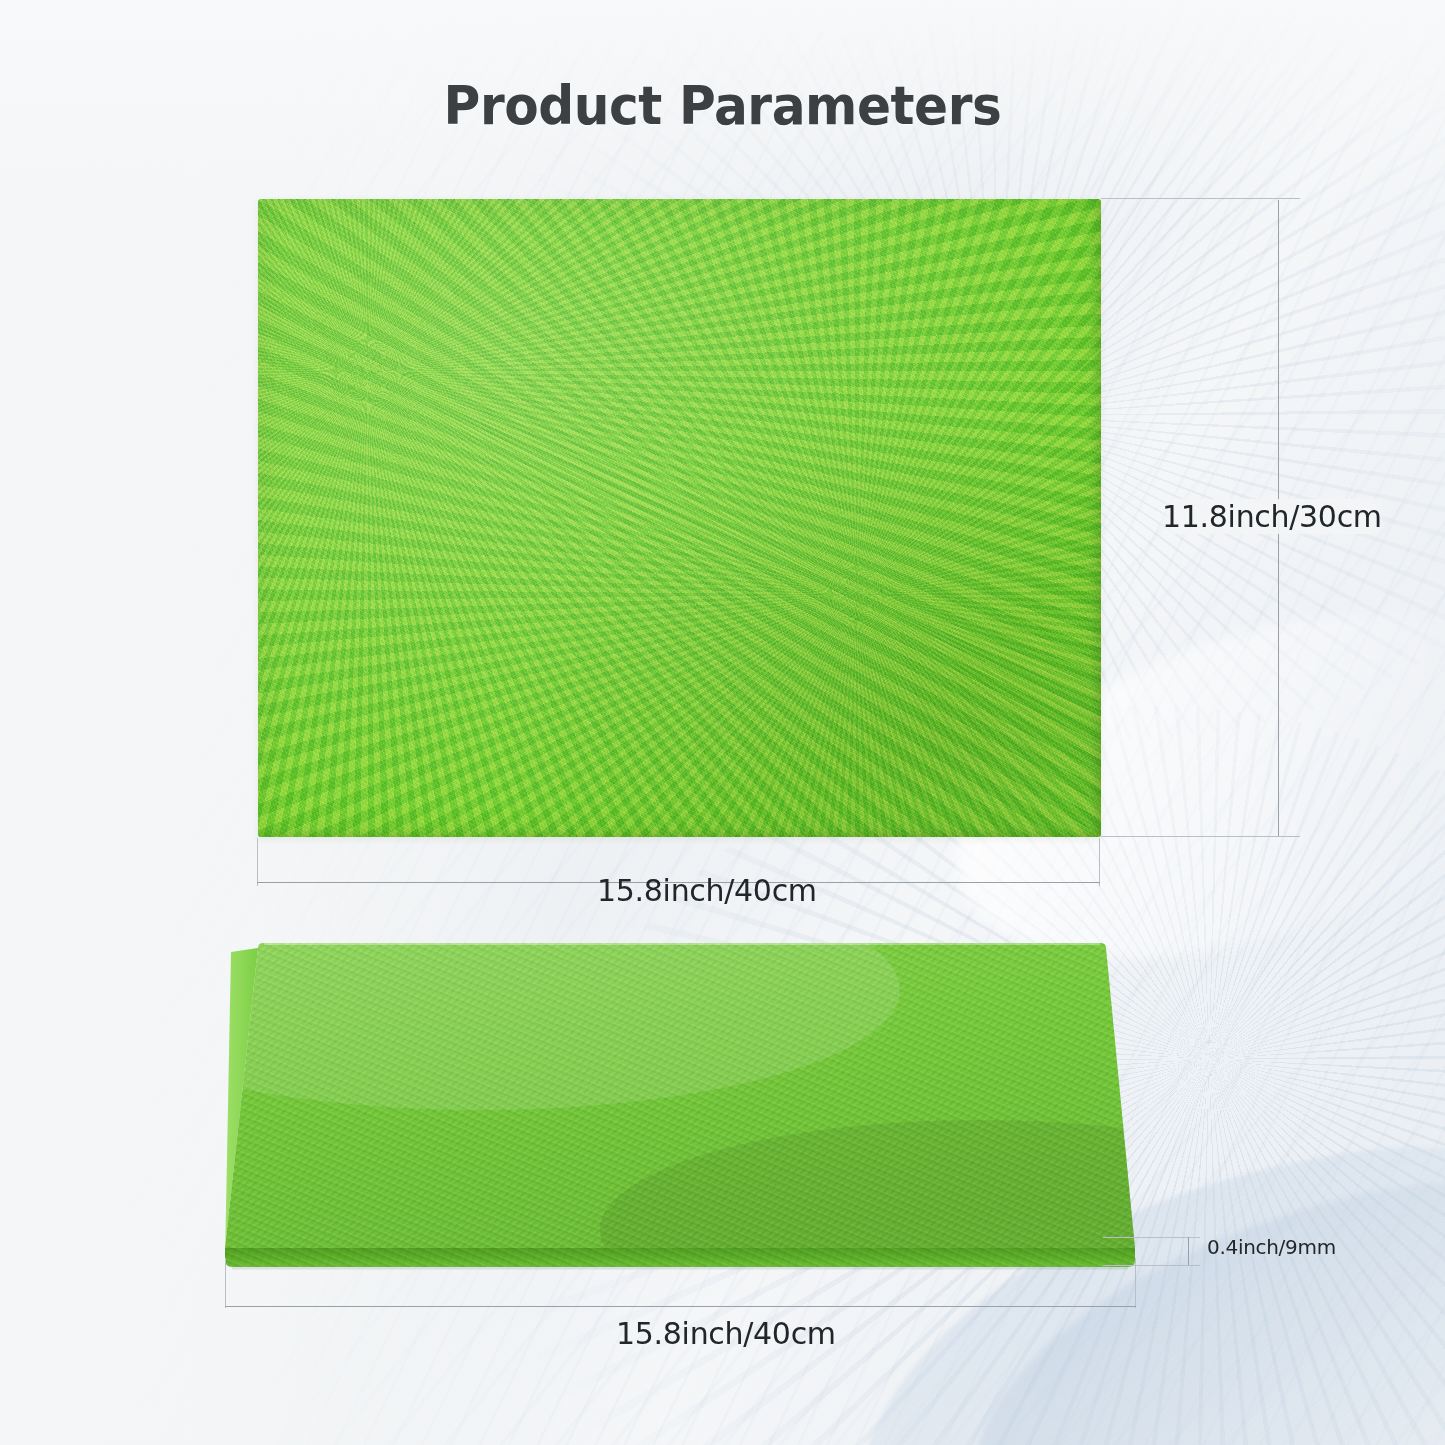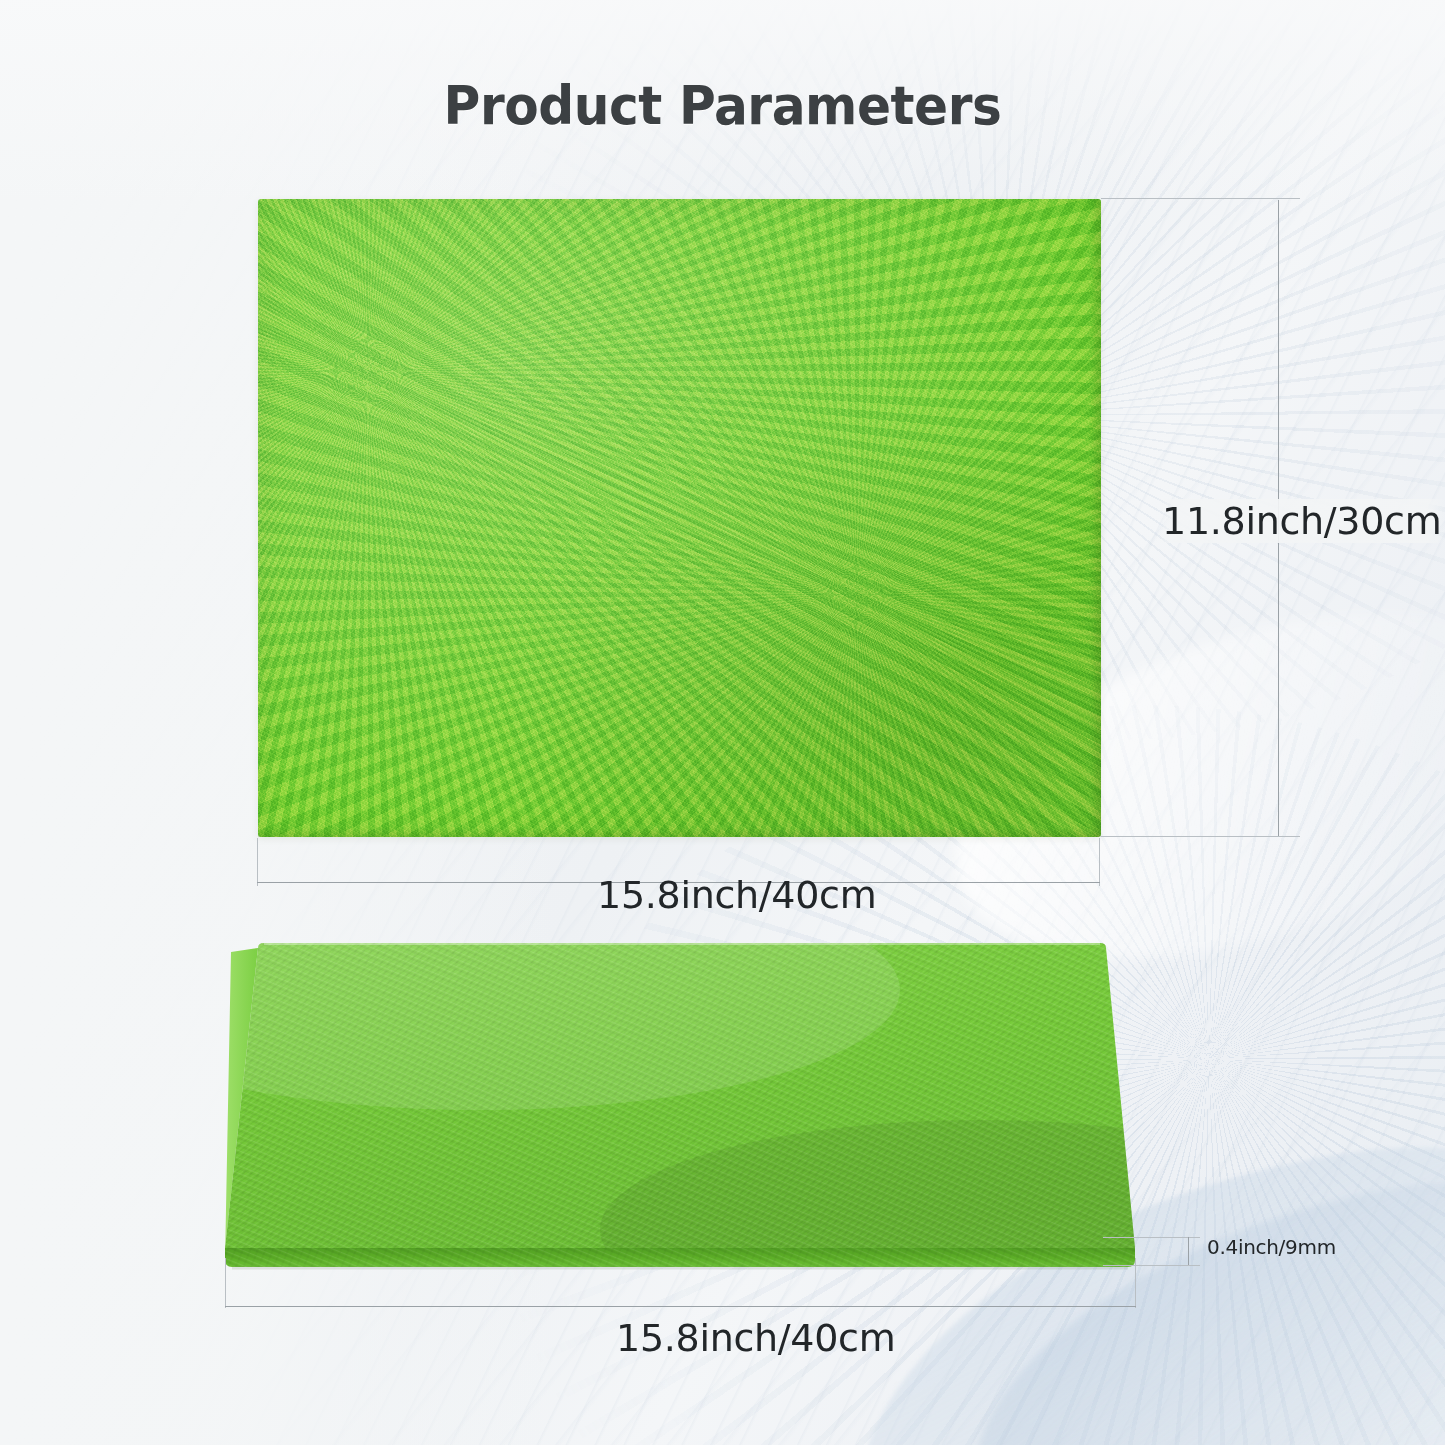--- a/index.html
+++ b/index.html
@@ -223,21 +223,21 @@
     background: #9aa1a6;
   }
   .dim-h { height: 1px; }
   .dim-v { width: 1px; }
 
   .dim-faint { background: #b9bfc4; }
 
   .dim-label {
     position: absolute;
     color: #222629;
-    font-size: 38px;
+    font-size: 30px;
     font-weight: 400;
     white-space: nowrap;
     font-family: "DejaVu Sans", "Liberation Sans", sans-serif;
     letter-spacing: -0.3px;
   }
   .dim-label.small { font-size: 20px; }
 </style>
 </head>
 <body>
 

